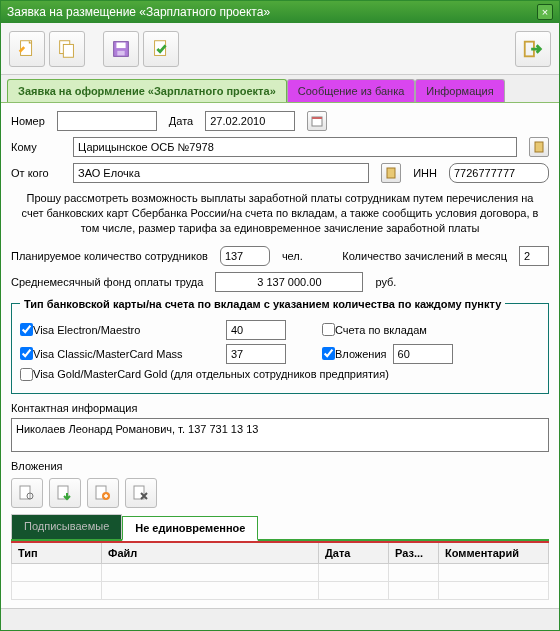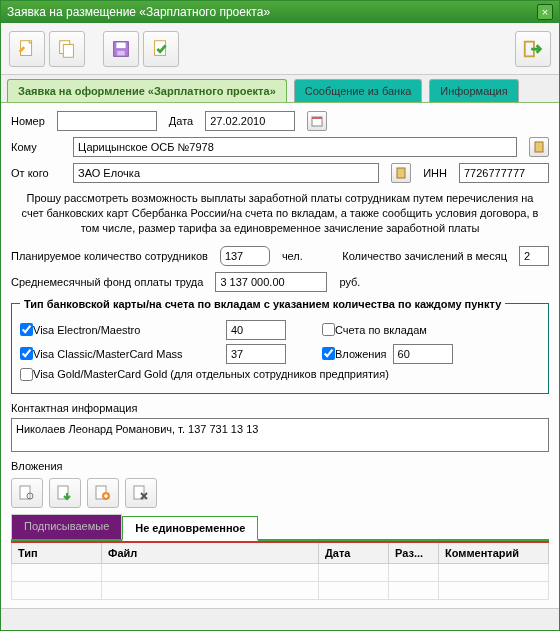--- a/index.html
+++ b/index.html
@@ -6,43 +6,43 @@
   body{margin:0;font-family:Arial,sans-serif;font-size:11px;color:#000;background:#fff}
   .window{width:560px;height:631px;display:flex;flex-direction:column;border:1px solid #2e8b2e}
   .titlebar{height:22px;background:linear-gradient(#4fa83a,#2e8b2e);color:#fff;display:flex;align-items:center;padding:0 6px;font-size:12px}
   .titlebar .title{flex:1}
   .titlebar .close{width:16px;height:16px;border:1px solid #1a5a1a;background:#5fb84a;color:#fff;display:flex;align-items:center;justify-content:center;font-size:11px;cursor:pointer;border-radius:2px}
   .toolbar{height:52px;background:#f5f5f5;border-bottom:1px solid #ccc;display:flex;align-items:center;padding:0 8px;gap:4px}
   .tbtn{width:36px;height:36px;border:1px solid #bfbfbf;background:linear-gradient(#fdfdfd,#ececec);border-radius:3px;display:flex;align-items:center;justify-content:center;cursor:pointer}
   .tbtn svg{width:22px;height:22px}
   .toolbar-spacer{flex:1}
   .tsep{width:10px}
-  .tabbar{display:flex;background:#efefef;padding:4px 6px 0 6px;border-bottom:1px solid #8cbf6d;gap:7px}
-  .tab{padding:5px 10px;border:1px solid #aaa;border-bottom:none;background:#14b8a6;border-radius:3px 3px 0 0;cursor:pointer;font-size:11px;color:#333}
+  .tabbar{display:flex;background:#efefef;padding:4px 6px 0 6px;border-bottom:1px solid #8cbf6d;gap:0}
+  .tab{padding:5px 10px;border:1px solid #aaa;border-bottom:none;background:#d946ef;border-radius:3px 3px 0 0;cursor:pointer;font-size:11px;color:#333}
   .tab.active{background:#d6eec2;border-color:#6fb34f;color:#2e6b1e;font-weight:bold}
   .content{flex:1;overflow:auto;padding:8px 10px;background:#fdfdfd}
   .row{display:flex;align-items:center;margin-bottom:6px;gap:12px}
   .lbl{white-space:nowrap}
   input[type=text]{border:1px solid #7a7a7a;padding:2px 4px;font-size:11px;height:20px;background:#fff}
   .ro{background:#f4f4f4}
   .iconbtn{width:20px;height:20px;border:1px solid #999;background:linear-gradient(#fdfdfd,#e6e6e6);display:flex;align-items:center;justify-content:center;cursor:pointer;border-radius:2px}
   .blurb{text-align:center;margin:8px 4px 10px 4px;line-height:1.35}
   fieldset{border:1px solid #0f766e;margin:4px 0 8px 0;padding:6px 8px 8px 8px}
   legend{font-weight:bold;padding:0 4px}
   .cardrow{display:flex;align-items:center;margin:4px 0;gap:6px}
   .cardrow .cklabel{display:flex;align-items:center;width:200px}
   .cardrow input[type=checkbox]{margin:0}
   .cardrow .numf{width:60px}
   .cardrow .right{display:flex;align-items:center;gap:6px;margin-left:30px}
   .textbox{border:1px solid #7a7a7a;padding:4px;height:34px;background:#fff}
   .attbar{display:flex;gap:6px;margin:6px 0}
   .attbtn{width:32px;height:30px;border:1px solid #bbb;background:linear-gradient(#fdfdfd,#ececec);border-radius:3px;display:flex;align-items:center;justify-content:center;cursor:pointer}
   .subtabs{display:flex;border-bottom:2px solid #3aa63a;margin-top:2px}
   .subtab{padding:5px 12px;border:1px solid #ccc;border-bottom:none;background:#f2f2f2;cursor:pointer;font-size:11px}
-  .subtab.inactive{color:#bbb;background:#701a75}
+  .subtab.inactive{color:#bbb;background:#14532d}
   .subtab.active{background:#fff;font-weight:bold;border-color:#3aa63a;border-bottom:2px solid #fff;position:relative;top:2px}
   table.grid{width:100%;border-collapse:collapse;margin-top:0}
   table.grid th{background:#f2f2f2;border:1px solid #ccc;padding:4px 6px;text-align:left;font-weight:bold;font-size:11px;border-top:2px solid #c33}
   table.grid td{border:1px solid #e0e0e0;height:18px}
   .footer{height:22px;background:#efefef;border-top:1px solid #ccc}
 </style>
 </head>
 <body>
 
 <div class="window">
@@ -122,37 +122,37 @@
 
     <div class="row">
       <span class="lbl" style="width:50px">От кого</span>
       <input type="text" class="ro" style="flex: 1 1 0%;" value="ЗАО Елочка">
       <div class="iconbtn">
         <svg width="12" height="12" viewBox="0 0 12 12">
             <rect x="2" y="1" width="8" height="10" fill="#e8c873" stroke="#a17a2a"></rect>
           </svg>
       </div>
       <span class="lbl">ИНН</span>
-      <input type="text" class="ro" style="width: 90px;" value="7726777777">
+      <input type="text" class="ro" style="width: 100px; border-radius: 8px;" value="7726777777">
     </div>
 
     <div class="blurb">Прошу рассмотреть возможность выплаты заработной платы сотрудникам путем перечисления на счет банковских карт Сбербанка России/на счета по вкладам, а также сообщить условия договора, в том числе, размер тарифа за единовременное зачисление заработной платы</div>
 
     <div class="row">
       <span class="lbl">Планируемое количество сотрудников</span>
       <input type="text" style="width: 50px; border-radius: 6px;" value="137">
       <span class="lbl">чел.</span>
       <span style="flex:1"></span>
       <span class="lbl">Количество зачислений в месяц</span>
       <input type="text" style="width: 30px;" value="2">
     </div>
 
     <div class="row">
       <span class="lbl">Среднемесячный фонд оплаты труда</span>
-      <input type="text" style="width: 112px; text-align: left;" value="3 137 000.00">
+      <input type="text" style="width: 148px; text-align: center;" value="3 137 000.00">
       <span class="lbl">руб.</span>
     </div>
 
     <fieldset>
       <legend>Тип банковской карты/на счета по вкладам с указанием количества по каждому пункту</legend>
 
       <div class="cardrow">
         <label class="cklabel">
           <input type="checkbox" id="ck1" checked="" style="">
           <span>Visa Electron/Maestro</span>

